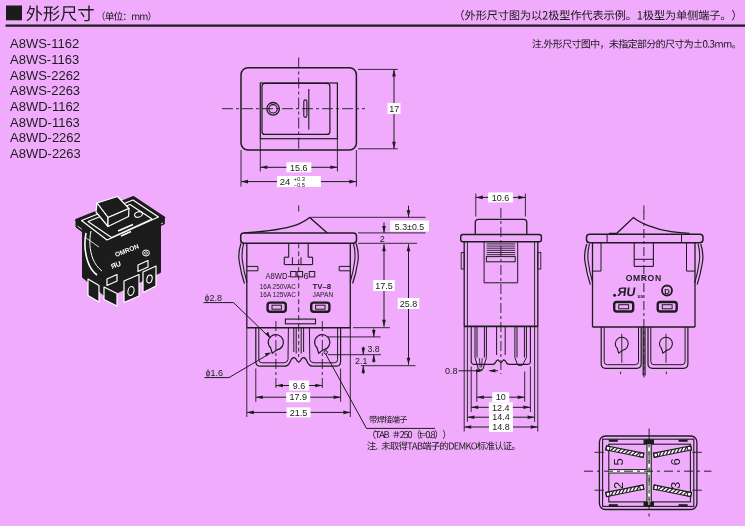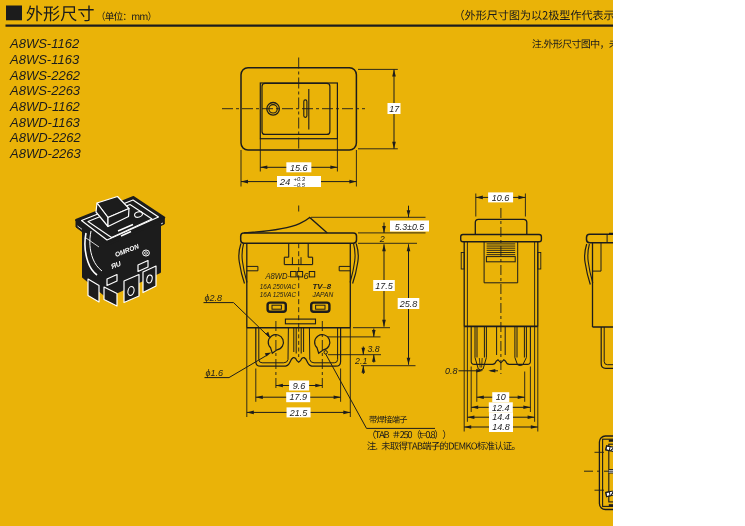--- a/index.html
+++ b/index.html
@@ -1,14 +1,14 @@
 <!DOCTYPE html>
 <html><head><meta charset="utf-8"><style>
 html,body{margin:0;padding:0;background:#fff;}
-#page{position:relative;width:613px;height:526px;background:#eab308;overflow:hidden;font-style:italic;}
+#page{position:relative;width:745px;height:526px;background:#f0abfc;overflow:hidden;}
 </style></head><body>
 <div id="page">
 <svg width="745" height="526" viewBox="0 0 745 526">
 <rect x="6" y="5.5" width="16" height="14.8" fill="#1c1c1c"></rect>
 <path d="M29.8 5.4C29.2 8.5 28.1 11.3 26.5 13.1C26.8 13.3 27.3 13.7 27.6 13.9C28.5 12.7 29.4 11.1 30.0 9.3H33.3C33.0 11.1 32.6 12.7 32.0 14.1C31.2 13.4 30.2 12.7 29.4 12.2L28.6 13.1C29.5 13.7 30.7 14.5 31.4 15.2C30.2 17.5 28.5 19.0 26.5 20.1C26.8 20.3 27.3 20.8 27.5 21.1C31.2 19.1 33.9 15.1 34.8 8.3L33.9 8.0L33.7 8.1H30.4C30.7 7.3 30.9 6.5 31.1 5.7ZM36.3 5.5V21.3H37.7V11.9C39.0 13.0 40.6 14.5 41.3 15.5L42.4 14.6C41.5 13.5 39.6 11.8 38.1 10.7L37.7 11.0V5.5Z M57.6 5.7C56.5 7.1 54.5 8.6 52.9 9.4C53.2 9.6 53.6 10.0 53.8 10.3C55.6 9.4 57.5 7.8 58.8 6.2ZM58.0 10.5C56.9 12.0 54.8 13.5 53.0 14.4C53.4 14.7 53.8 15.1 54.0 15.3C55.8 14.3 57.9 12.6 59.2 11.0ZM58.4 15.1C57.2 17.3 54.7 19.2 52.2 20.2C52.5 20.5 52.9 20.9 53.1 21.3C55.7 20.0 58.2 18.0 59.6 15.6ZM49.9 7.7V12.2H47.2V7.7ZM43.7 12.2V13.4H45.9C45.9 15.9 45.5 18.5 43.6 20.5C43.9 20.7 44.4 21.1 44.6 21.4C46.7 19.1 47.1 16.3 47.2 13.4H49.9V21.3H51.2V13.4H53.1V12.2H51.2V7.7H52.9V6.5H44.0V7.7H46.0V12.2Z M63.3 6.3V11.1C63.3 14.0 63.1 17.8 60.8 20.4C61.1 20.6 61.6 21.1 61.8 21.3C63.8 19.1 64.4 15.8 64.6 13.0H69.0C70.1 17.1 72.2 19.9 75.8 21.2C76.0 20.9 76.4 20.3 76.7 20.1C73.4 19.0 71.3 16.5 70.4 13.0H75.0V6.3ZM64.6 7.6H73.7V11.8H64.6V11.1Z M80.3 12.8C81.5 14.1 82.9 15.9 83.4 17.2L84.6 16.4C84.0 15.2 82.6 13.4 81.4 12.1ZM88.3 5.5V9.1H78.3V10.4H88.3V19.3C88.3 19.8 88.2 19.9 87.8 19.9C87.3 19.9 85.8 19.9 84.2 19.9C84.4 20.3 84.7 20.9 84.8 21.3C86.6 21.3 88.0 21.3 88.7 21.1C89.4 20.8 89.7 20.4 89.7 19.3V10.4H93.7V9.1H89.7V5.5Z" fill="#1c1c1c"></path>
 <path d="M102.6 16.2C102.6 18.1 103.4 19.6 104.6 20.8L105.1 20.5C104.0 19.4 103.3 17.9 103.3 16.2C103.3 14.4 104.0 13.0 105.1 11.8L104.6 11.5C103.4 12.7 102.6 14.3 102.6 16.2Z M106.8 15.6H109.1V16.7H106.8ZM109.9 15.6H112.3V16.7H109.9ZM106.8 14.0H109.1V15.0H106.8ZM109.9 14.0H112.3V15.0H109.9ZM111.6 11.7C111.4 12.2 111.0 12.9 110.6 13.4H108.2L108.6 13.2C108.4 12.8 108.0 12.1 107.6 11.7L107.0 12.0C107.3 12.4 107.7 13.0 107.9 13.4H106.1V17.3H109.1V18.2H105.2V18.9H109.1V20.7H109.9V18.9H113.9V18.2H109.9V17.3H113.1V13.4H111.4C111.7 13.0 112.1 12.4 112.4 12.0Z M117.1 13.5V14.2H122.4V13.5ZM117.7 14.9C118.0 16.3 118.3 18.1 118.4 19.1L119.1 18.9C119.0 17.9 118.7 16.1 118.4 14.8ZM119.1 11.8C119.3 12.3 119.5 12.9 119.5 13.3L120.3 13.1C120.2 12.7 120.0 12.1 119.8 11.6ZM116.7 19.6V20.3H122.8V19.6H120.8C121.2 18.3 121.6 16.3 121.8 14.8L121.1 14.7C120.9 16.2 120.5 18.2 120.1 19.6ZM116.3 11.7C115.7 13.2 114.8 14.7 113.9 15.6C114.0 15.8 114.2 16.2 114.3 16.3C114.6 16.0 114.9 15.6 115.2 15.2V20.7H116.0V14.0C116.4 13.3 116.7 12.6 117.0 11.9Z M124.8 15.1C125.2 15.1 125.5 14.9 125.5 14.4C125.5 14.0 125.2 13.7 124.8 13.7C124.4 13.7 124.0 14.0 124.0 14.4C124.0 14.9 124.4 15.1 124.8 15.1ZM124.8 19.9C125.2 19.9 125.5 19.6 125.5 19.2C125.5 18.8 125.2 18.5 124.8 18.5C124.4 18.5 124.0 18.8 124.0 19.2C124.0 19.6 124.4 19.9 124.8 19.9Z M132.1 19.9H133.0V16.0C133.5 15.5 133.9 15.2 134.3 15.2C135.0 15.2 135.3 15.6 135.3 16.6V19.9H136.2V16.0C136.7 15.5 137.1 15.2 137.5 15.2C138.2 15.2 138.5 15.6 138.5 16.6V19.9H139.4V16.5C139.4 15.2 138.9 14.4 137.8 14.4C137.1 14.4 136.6 14.9 136.0 15.5C135.8 14.8 135.4 14.4 134.6 14.4C133.9 14.4 133.4 14.8 132.9 15.4H132.9L132.8 14.6H132.1Z M140.2 19.9H141.1V16.0C141.6 15.5 142.0 15.2 142.4 15.2C143.1 15.2 143.4 15.6 143.4 16.6V19.9H144.3V16.0C144.8 15.5 145.2 15.2 145.6 15.2C146.3 15.2 146.6 15.6 146.6 16.6V19.9H147.5V16.5C147.5 15.2 147.0 14.4 145.9 14.4C145.3 14.4 144.7 14.9 144.2 15.5C143.9 14.8 143.5 14.4 142.7 14.4C142.0 14.4 141.5 14.8 141.0 15.4H141.0L140.9 14.6H140.2Z M150.4 16.2C150.4 14.3 149.6 12.7 148.4 11.5L147.9 11.8C149.0 13.0 149.7 14.4 149.7 16.2C149.7 17.9 149.0 19.4 147.9 20.5L148.4 20.8C149.6 19.6 150.4 18.1 150.4 16.2Z" fill="#1c1c1c"></path>
 <line x1="5.5" y1="25.6" x2="745" y2="25.6" stroke="#1c1c1c" stroke-width="2.1"></line>
 <path d="M461.3 15.1C461.3 17.3 462.2 19.1 463.5 20.5L464.2 20.1C462.9 18.8 462.1 17.1 462.1 15.1C462.1 13.2 462.9 11.5 464.2 10.2L463.5 9.8C462.2 11.2 461.3 13.0 461.3 15.1Z M467.2 10.0C466.8 12.0 466.0 13.8 465.0 15.0C465.2 15.1 465.6 15.4 465.7 15.5C466.4 14.7 466.9 13.7 467.3 12.5H469.5C469.3 13.7 469.0 14.7 468.6 15.6C468.1 15.2 467.4 14.7 466.9 14.4L466.4 14.9C467.0 15.3 467.7 15.9 468.2 16.4C467.4 17.8 466.3 18.8 465.0 19.5C465.2 19.7 465.6 20.0 465.7 20.2C468.1 18.9 469.9 16.3 470.5 11.9L469.9 11.7L469.7 11.7H467.6C467.7 11.2 467.9 10.7 468.0 10.1ZM471.4 10.0V20.3H472.3V14.2C473.2 14.9 474.2 15.9 474.7 16.5L475.4 15.9C474.8 15.2 473.6 14.1 472.6 13.4L472.3 13.6V10.0Z M485.1 10.2C484.4 11.1 483.1 12.0 482.1 12.6C482.3 12.7 482.5 13.0 482.7 13.2C483.8 12.5 485.1 11.5 485.9 10.5ZM485.4 13.3C484.7 14.2 483.3 15.2 482.2 15.8C482.4 16.0 482.6 16.3 482.8 16.4C484.0 15.8 485.3 14.7 486.2 13.6ZM485.7 16.3C484.9 17.7 483.3 18.9 481.6 19.6C481.8 19.8 482.1 20.1 482.2 20.3C483.9 19.5 485.5 18.2 486.5 16.6ZM480.2 11.5V14.4H478.4V11.5ZM476.1 14.4V15.2H477.6C477.5 16.8 477.3 18.5 476.1 19.8C476.3 19.9 476.6 20.2 476.7 20.4C478.0 18.9 478.3 17.0 478.4 15.2H480.2V20.3H481.0V15.2H482.2V14.4H481.0V11.5H482.1V10.7H476.3V11.5H477.6V14.4Z M488.7 10.5V13.7C488.7 15.5 488.6 18.0 487.1 19.7C487.3 19.8 487.6 20.2 487.8 20.3C489.1 18.9 489.5 16.7 489.6 14.9H492.5C493.2 17.6 494.5 19.4 496.9 20.3C497.0 20.0 497.2 19.7 497.4 19.5C495.3 18.8 494.0 17.2 493.3 14.9H496.4V10.5ZM489.6 11.4H495.5V14.1H489.6V13.7Z M499.7 14.8C500.5 15.6 501.4 16.8 501.7 17.6L502.5 17.1C502.1 16.3 501.2 15.2 500.4 14.3ZM504.9 10.0V12.4H498.4V13.2H504.9V19.0C504.9 19.3 504.8 19.4 504.5 19.4C504.2 19.4 503.3 19.4 502.2 19.4C502.4 19.6 502.5 20.0 502.6 20.3C503.8 20.3 504.7 20.3 505.1 20.2C505.6 20.0 505.8 19.7 505.8 19.0V13.2H508.4V12.4H505.8V10.0Z M513.1 16.3C514.0 16.5 515.1 16.9 515.7 17.2L516.1 16.6C515.4 16.3 514.3 15.9 513.4 15.8ZM511.9 17.7C513.5 17.9 515.4 18.3 516.5 18.7L516.9 18.1C515.8 17.7 513.8 17.3 512.3 17.1ZM509.8 10.5V20.3H510.6V19.8H518.3V20.3H519.1V10.5ZM510.6 19.1V11.2H518.3V19.1ZM513.5 11.5C512.9 12.4 512.0 13.3 511.0 13.8C511.2 13.9 511.5 14.2 511.6 14.3C511.9 14.1 512.3 13.8 512.6 13.5C513.0 13.9 513.4 14.2 513.8 14.5C512.9 15.0 511.8 15.3 510.8 15.5C511.0 15.7 511.1 16.0 511.2 16.2C512.3 16.0 513.5 15.5 514.5 15.0C515.5 15.5 516.5 15.8 517.6 16.1C517.7 15.9 517.9 15.6 518.1 15.4C517.1 15.3 516.1 15.0 515.2 14.6C516.1 14.0 516.8 13.4 517.2 12.6L516.8 12.3L516.6 12.4H513.7C513.9 12.2 514.1 11.9 514.2 11.7ZM513.1 13.1 513.2 13.0H516.1C515.7 13.5 515.1 13.8 514.5 14.2C514.0 13.9 513.5 13.5 513.1 13.1Z M521.7 10.6C522.2 11.1 522.7 11.9 522.9 12.3L523.7 12.0C523.4 11.5 522.9 10.8 522.5 10.3ZM525.5 15.2C526.1 15.9 526.8 16.9 527.0 17.5L527.8 17.1C527.5 16.5 526.8 15.6 526.2 14.9ZM524.5 10.0V11.3C524.5 11.8 524.5 12.2 524.5 12.7H520.8V13.5H524.4C524.1 15.5 523.2 17.8 520.5 19.5C520.7 19.7 521.1 19.9 521.2 20.1C524.1 18.2 525.0 15.7 525.3 13.5H529.1C529.0 17.3 528.8 18.8 528.5 19.2C528.3 19.3 528.2 19.4 528.0 19.3C527.7 19.3 527.0 19.3 526.2 19.3C526.4 19.5 526.5 19.9 526.5 20.2C527.2 20.2 527.9 20.2 528.3 20.2C528.7 20.1 529.0 20.0 529.2 19.7C529.7 19.2 529.8 17.6 530.0 13.1C530.0 13.0 530.0 12.7 530.0 12.7H525.4C525.4 12.2 525.4 11.8 525.4 11.3V10.0Z M535.2 11.4C535.8 12.2 536.6 13.4 536.9 14.1L537.6 13.7C537.3 12.9 536.6 11.9 535.9 11.0ZM539.5 10.4C539.3 15.4 538.5 18.2 534.9 19.6C535.1 19.8 535.4 20.2 535.5 20.4C537.0 19.7 538.1 18.8 538.8 17.6C539.7 18.5 540.6 19.5 541.1 20.3L541.8 19.7C541.3 18.9 540.2 17.7 539.2 16.8C540.0 15.2 540.3 13.2 540.4 10.5ZM532.6 19.2C532.9 18.9 533.3 18.7 536.5 17.1C536.5 16.9 536.3 16.6 536.3 16.3L533.7 17.6V10.9H532.8V17.5C532.8 18.0 532.4 18.3 532.1 18.5C532.3 18.6 532.5 19.0 532.6 19.2Z M542.6 19.4H547.7V18.5H545.5C545.0 18.5 544.5 18.6 544.1 18.6C546.0 16.8 547.3 15.1 547.3 13.5C547.3 12.0 546.4 11.0 544.9 11.0C543.9 11.0 543.2 11.5 542.5 12.2L543.1 12.8C543.6 12.3 544.1 11.9 544.8 11.9C545.8 11.9 546.3 12.6 546.3 13.5C546.3 14.9 545.1 16.5 542.6 18.8Z M550.4 10.0V12.2H548.9V12.9H550.3C549.9 14.5 549.2 16.3 548.5 17.2C548.7 17.4 548.9 17.8 549.0 18.0C549.5 17.3 550.0 16.1 550.4 14.8V20.3H551.1V14.3C551.4 14.8 551.8 15.5 551.9 15.9L552.5 15.3C552.3 15.0 551.4 13.6 551.1 13.3V12.9H552.4V12.2H551.1V10.0ZM552.5 10.7V11.5H553.8C553.6 15.2 553.2 18.1 551.4 19.8C551.6 19.9 552.0 20.2 552.1 20.3C553.3 19.1 553.9 17.5 554.2 15.5C554.6 16.5 555.1 17.4 555.7 18.1C555.1 18.8 554.4 19.3 553.6 19.7C553.8 19.8 554.1 20.1 554.2 20.3C554.9 19.9 555.6 19.4 556.2 18.7C556.9 19.4 557.6 19.9 558.4 20.3C558.6 20.0 558.8 19.7 559.0 19.6C558.2 19.2 557.4 18.7 556.8 18.1C557.6 17.0 558.2 15.7 558.6 14.0L558.1 13.7L557.9 13.8H556.6C556.9 12.9 557.2 11.7 557.4 10.7ZM554.6 11.5H556.4C556.2 12.5 555.9 13.7 555.6 14.5H557.6C557.3 15.7 556.8 16.7 556.2 17.5C555.4 16.5 554.8 15.2 554.4 13.8C554.5 13.1 554.5 12.3 554.6 11.5Z M566.3 10.6V14.4H567.1V10.6ZM568.4 10.1V15.1C568.4 15.2 568.4 15.3 568.2 15.3C568.0 15.3 567.5 15.3 566.9 15.3C567.0 15.5 567.1 15.8 567.1 16.0C567.9 16.0 568.5 16.0 568.8 15.9C569.1 15.8 569.2 15.5 569.2 15.1V10.1ZM563.6 11.2V12.7H562.2V12.7V11.2ZM560.0 12.7V13.5H561.4C561.2 14.2 560.9 15.0 559.9 15.6C560.1 15.7 560.3 16.0 560.4 16.2C561.6 15.5 562.0 14.5 562.1 13.5H563.6V15.9H564.4V13.5H565.7V12.7H564.4V11.2H565.4V10.5H560.4V11.2H561.4V12.7V12.7ZM564.5 15.7V16.9H560.9V17.7H564.5V19.1H559.8V19.9H569.9V19.1H565.3V17.7H568.7V16.9H565.3V15.7Z M576.2 10.1C575.6 11.8 574.7 13.4 573.7 14.4C573.9 14.6 574.2 14.9 574.4 15.0C574.9 14.4 575.5 13.6 576.0 12.7H576.7V20.3H577.6V17.6H581.0V16.8H577.6V15.1H580.8V14.3H577.6V12.7H581.1V11.9H576.4C576.6 11.4 576.8 10.9 577.0 10.3ZM573.5 10.0C572.9 11.7 571.8 13.4 570.7 14.5C570.9 14.7 571.1 15.2 571.2 15.3C571.6 15.0 572.0 14.5 572.3 14.0V20.3H573.2V12.7C573.6 11.9 574.0 11.1 574.3 10.3Z M589.4 10.6C590.0 11.2 590.8 12.0 591.2 12.5L591.9 12.0C591.5 11.5 590.7 10.8 590.0 10.2ZM587.5 10.1C587.6 11.3 587.6 12.5 587.7 13.5L585.0 13.8L585.1 14.6L587.8 14.3C588.3 17.8 589.2 20.2 591.0 20.3C591.6 20.3 592.1 19.7 592.3 17.8C592.1 17.7 591.8 17.5 591.6 17.4C591.5 18.6 591.3 19.3 591.0 19.3C589.8 19.2 589.0 17.2 588.7 14.2L592.1 13.8L592.0 13.0L588.6 13.4C588.5 12.4 588.4 11.3 588.4 10.1ZM584.9 10.1C584.1 11.9 582.9 13.6 581.6 14.7C581.8 14.9 582.0 15.3 582.1 15.5C582.6 15.0 583.1 14.5 583.6 13.9V20.3H584.5V12.6C584.9 11.9 585.3 11.1 585.7 10.4Z M595.3 20.3C595.5 20.1 595.9 20.0 599.1 19.0C599.0 18.8 599.0 18.5 598.9 18.2L596.2 19.1V16.6C596.9 16.1 597.5 15.6 598.0 15.1C598.8 17.4 600.4 19.1 602.7 19.9C602.8 19.7 603.1 19.4 603.3 19.2C602.2 18.9 601.2 18.3 600.4 17.6C601.2 17.1 602.0 16.6 602.6 16.0L601.9 15.5C601.4 16.0 600.6 16.6 600.0 17.1C599.5 16.5 599.1 15.8 598.8 15.1H602.9V14.4H598.5V13.4H602.1V12.7H598.5V11.7H602.6V11.0H598.5V10.0H597.6V11.0H593.6V11.7H597.6V12.7H594.2V13.4H597.6V14.4H593.2V15.1H596.9C595.8 16.0 594.2 16.9 592.9 17.4C593.0 17.5 593.3 17.8 593.4 18.0C594.0 17.8 594.7 17.5 595.3 17.1V18.8C595.3 19.2 595.1 19.4 594.9 19.5C595.0 19.7 595.2 20.1 595.3 20.3Z M606.1 15.5C605.7 16.7 604.8 18.0 603.9 18.8C604.1 18.9 604.5 19.1 604.7 19.3C605.6 18.4 606.5 17.1 607.0 15.7ZM611.2 15.8C612.0 16.9 612.8 18.3 613.1 19.3L614.0 18.9C613.6 18.0 612.8 16.5 612.0 15.5ZM605.2 10.8V11.6H613.1V10.8ZM604.2 13.5V14.4H608.7V19.2C608.7 19.4 608.6 19.4 608.4 19.4C608.2 19.4 607.5 19.4 606.7 19.4C606.8 19.7 607.0 20.0 607.0 20.3C608.0 20.3 608.7 20.3 609.1 20.1C609.5 20.0 609.6 19.7 609.6 19.2V14.4H614.1V13.5Z M622.3 11.3V17.6H623.1V11.3ZM624.1 10.0V19.2C624.1 19.3 624.1 19.4 623.9 19.4C623.7 19.4 623.1 19.4 622.4 19.4C622.6 19.6 622.7 20.0 622.7 20.2C623.6 20.2 624.2 20.2 624.5 20.0C624.8 19.9 624.9 19.7 624.9 19.2V10.0ZM618.6 16.2C619.0 16.5 619.5 16.8 619.8 17.2C619.3 18.3 618.6 19.2 617.8 19.7C618.0 19.8 618.2 20.1 618.3 20.3C620.0 19.1 621.2 16.8 621.6 13.2L621.1 13.1L621.0 13.1H619.5C619.7 12.5 619.8 12.0 619.9 11.4H621.8V10.6H617.9V11.4H619.1C618.8 13.2 618.2 14.9 617.4 16.0C617.6 16.1 617.9 16.4 618.0 16.5C618.5 15.8 619.0 14.9 619.3 13.9H620.7C620.6 14.8 620.4 15.6 620.1 16.4C619.8 16.1 619.4 15.8 619.1 15.6ZM617.0 10.0C616.5 11.6 615.8 13.3 615.0 14.3C615.1 14.5 615.3 15.0 615.4 15.2C615.7 14.8 615.9 14.4 616.2 14.0V20.3H617.0V12.4C617.3 11.7 617.5 10.9 617.7 10.2Z M627.8 16.7C626.9 16.7 626.1 17.4 626.1 18.4C626.1 19.3 626.9 20.1 627.8 20.1C628.8 20.1 629.6 19.3 629.6 18.4C629.6 17.4 628.8 16.7 627.8 16.7ZM627.8 19.5C627.2 19.5 626.7 19.0 626.7 18.4C626.7 17.8 627.2 17.2 627.8 17.2C628.5 17.2 629.0 17.8 629.0 18.4C629.0 19.0 628.5 19.5 627.8 19.5Z M637.7 19.4H642.2V18.5H640.6V11.2H639.8C639.3 11.4 638.8 11.6 638.1 11.8V12.4H639.6V18.5H637.7Z M645.0 10.0V12.2H643.5V12.9H645.0C644.6 14.5 643.9 16.3 643.2 17.2C643.3 17.4 643.5 17.8 643.6 18.0C644.1 17.3 644.6 16.1 645.0 14.8V20.3H645.8V14.3C646.1 14.8 646.5 15.5 646.6 15.9L647.1 15.3C646.9 15.0 646.1 13.6 645.8 13.3V12.9H647.0V12.2H645.8V10.0ZM647.2 10.7V11.5H648.4C648.3 15.2 647.9 18.1 646.1 19.8C646.3 19.9 646.7 20.2 646.8 20.3C647.9 19.1 648.5 17.5 648.9 15.5C649.3 16.5 649.8 17.4 650.4 18.1C649.7 18.8 649.0 19.3 648.2 19.7C648.4 19.8 648.7 20.1 648.8 20.3C649.6 19.9 650.3 19.4 650.9 18.7C651.5 19.4 652.3 19.9 653.1 20.3C653.2 20.0 653.5 19.7 653.7 19.6C652.8 19.2 652.1 18.7 651.4 18.1C652.3 17.0 652.9 15.7 653.2 14.0L652.7 13.7L652.6 13.8H651.3C651.6 12.9 651.9 11.7 652.1 10.7ZM649.2 11.5H651.1C650.9 12.5 650.5 13.7 650.3 14.5H652.3C652.0 15.7 651.5 16.7 650.9 17.5C650.1 16.5 649.5 15.2 649.1 13.8C649.1 13.1 649.2 12.3 649.2 11.5Z M661.0 10.6V14.4H661.8V10.6ZM663.1 10.1V15.1C663.1 15.2 663.1 15.3 662.9 15.3C662.7 15.3 662.2 15.3 661.5 15.3C661.6 15.5 661.7 15.8 661.8 16.0C662.6 16.0 663.1 16.0 663.5 15.9C663.8 15.8 663.9 15.5 663.9 15.1V10.1ZM658.2 11.2V12.7H656.9V12.7V11.2ZM654.6 12.7V13.5H656.0C655.9 14.2 655.5 15.0 654.6 15.6C654.7 15.7 655.0 16.0 655.1 16.2C656.2 15.5 656.7 14.5 656.8 13.5H658.2V15.9H659.0V13.5H660.3V12.7H659.0V11.2H660.1V10.5H655.0V11.2H656.1V12.7V12.7ZM659.1 15.7V16.9H655.6V17.7H659.1V19.1H654.4V19.9H664.6V19.1H660.0V17.7H663.4V16.9H660.0V15.7Z M666.8 10.6C667.2 11.1 667.7 11.9 668.0 12.3L668.7 12.0C668.5 11.5 668.0 10.8 667.5 10.3ZM670.6 15.2C671.1 15.9 671.8 16.9 672.1 17.5L672.8 17.1C672.5 16.5 671.8 15.6 671.3 14.9ZM669.6 10.0V11.3C669.6 11.8 669.6 12.2 669.5 12.7H665.9V13.5H669.4C669.2 15.5 668.3 17.8 665.6 19.5C665.8 19.7 666.1 19.9 666.2 20.1C669.1 18.2 670.0 15.7 670.3 13.5H674.2C674.0 17.3 673.8 18.8 673.5 19.2C673.4 19.3 673.2 19.4 673.0 19.3C672.7 19.3 672.0 19.3 671.3 19.3C671.4 19.5 671.5 19.9 671.6 20.2C672.2 20.2 673.0 20.2 673.3 20.2C673.8 20.1 674.0 20.0 674.3 19.7C674.7 19.2 674.9 17.6 675.0 13.1C675.0 13.0 675.1 12.7 675.1 12.7H670.4C670.4 12.2 670.4 11.8 670.4 11.3V10.0Z M678.5 14.5H681.2V15.7H678.5ZM682.0 14.5H684.8V15.7H682.0ZM678.5 12.6H681.2V13.8H678.5ZM682.0 12.6H684.8V13.8H682.0ZM684.0 10.0C683.7 10.6 683.3 11.4 682.9 11.9H680.1L680.6 11.7C680.4 11.2 679.8 10.5 679.4 10.0L678.7 10.4C679.1 10.8 679.5 11.5 679.8 11.9H677.7V16.4H681.2V17.5H676.6V18.3H681.2V20.3H682.0V18.3H686.7V17.5H682.0V16.4H685.7V11.9H683.8C684.2 11.5 684.6 10.9 684.9 10.3Z M692.5 18.3C693.0 18.9 693.6 19.7 693.9 20.2L694.5 19.8C694.2 19.3 693.5 18.5 693.0 17.9ZM690.4 10.7V17.7H691.1V11.3H693.5V17.7H694.2V10.7ZM696.7 10.1V19.3C696.7 19.5 696.7 19.5 696.5 19.5C696.4 19.5 695.9 19.5 695.4 19.5C695.5 19.7 695.6 20.1 695.6 20.3C696.3 20.3 696.8 20.2 697.1 20.1C697.3 20.0 697.5 19.8 697.5 19.3V10.1ZM695.1 11.1V17.8H695.8V11.1ZM692.0 12.1V15.9C692.0 17.3 691.7 18.8 690.0 19.8C690.2 19.9 690.4 20.2 690.5 20.3C692.3 19.2 692.6 17.4 692.6 15.9V12.1ZM689.4 10.0C688.9 11.7 688.2 13.4 687.4 14.6C687.5 14.8 687.8 15.2 687.9 15.4C688.1 15.0 688.4 14.5 688.7 14.0V20.3H689.4V12.4C689.7 11.7 689.9 10.9 690.1 10.2Z M698.7 12.1V12.9H702.5V12.1ZM699.1 13.5C699.3 14.8 699.6 16.4 699.6 17.6L700.3 17.4C700.2 16.3 700.0 14.7 699.8 13.4ZM699.9 10.3C700.1 10.8 700.5 11.5 700.6 12.0L701.4 11.7C701.2 11.3 700.9 10.6 700.6 10.1ZM702.7 15.8V20.3H703.5V16.5H704.5V20.2H705.2V16.5H706.2V20.2H706.9V16.5H707.9V19.5C707.9 19.6 707.9 19.6 707.8 19.6C707.7 19.7 707.4 19.7 707.1 19.6C707.2 19.8 707.3 20.1 707.3 20.3C707.8 20.3 708.1 20.3 708.4 20.2C708.6 20.1 708.6 19.9 708.6 19.5V15.8H705.8L706.1 14.8H708.9V14.0H702.4V14.8H705.1C705.1 15.1 705.0 15.5 704.9 15.8ZM702.9 10.6V13.2H708.5V10.6H707.7V12.5H706.0V10.0H705.2V12.5H703.7V10.6ZM701.4 13.3C701.3 14.7 701.0 16.6 700.8 17.9C700.0 18.1 699.2 18.2 698.7 18.3L698.9 19.2C699.9 18.9 701.3 18.6 702.6 18.2L702.5 17.4L701.4 17.7C701.7 16.5 702.0 14.8 702.2 13.5Z M714.5 13.4V15.0H709.8V15.8H714.5V19.2C714.5 19.4 714.4 19.4 714.2 19.4C713.9 19.5 713.1 19.5 712.2 19.4C712.3 19.7 712.5 20.0 712.5 20.3C713.6 20.3 714.3 20.3 714.8 20.1C715.2 20.0 715.3 19.7 715.3 19.2V15.8H719.9V15.0H715.3V13.8C716.6 13.1 718.1 12.1 719.0 11.2L718.4 10.7L718.2 10.8H710.9V11.6H717.3C716.5 12.2 715.4 12.9 714.5 13.4Z M722.5 16.7C721.6 16.7 720.8 17.4 720.8 18.4C720.8 19.3 721.6 20.1 722.5 20.1C723.5 20.1 724.2 19.3 724.2 18.4C724.2 17.4 723.5 16.7 722.5 16.7ZM722.5 19.5C721.9 19.5 721.4 19.0 721.4 18.4C721.4 17.8 721.9 17.2 722.5 17.2C723.1 17.2 723.6 17.8 723.6 18.4C723.6 19.0 723.1 19.5 722.5 19.5Z M734.8 15.1C734.8 13.0 733.9 11.2 732.6 9.8L731.9 10.2C733.2 11.5 734.0 13.2 734.0 15.1C734.0 17.1 733.2 18.8 731.9 20.1L732.6 20.5C733.9 19.1 734.8 17.3 734.8 15.1Z" fill="#1c1c1c"></path>
 <path d="M532.8 39.9C533.5 40.2 534.3 40.6 534.7 41.0L535.2 40.4C534.7 40.1 533.9 39.6 533.3 39.3ZM532.3 42.6C532.9 42.9 533.8 43.4 534.2 43.7L534.6 43.1C534.2 42.8 533.3 42.3 532.7 42.1ZM532.6 47.8 533.2 48.3C533.8 47.4 534.5 46.1 535.1 45.1L534.5 44.6C533.9 45.7 533.1 47.0 532.6 47.8ZM537.4 39.4C537.7 39.9 538.1 40.6 538.2 41.1L538.9 40.8C538.8 40.3 538.4 39.7 538.1 39.2ZM535.2 41.1V41.8H537.9V44.1H535.6V44.8H537.9V47.4H534.9V48.1H541.5V47.4H538.6V44.8H540.9V44.1H538.6V41.8H541.3V41.1Z M542.6 47.7C543.0 47.7 543.3 47.5 543.3 47.0C543.3 46.6 543.0 46.3 542.6 46.3C542.3 46.3 542.0 46.6 542.0 47.0C542.0 47.5 542.3 47.7 542.6 47.7Z M545.7 39.2C545.3 41.0 544.7 42.6 543.8 43.6C544.0 43.8 544.3 44.0 544.4 44.1C545.0 43.4 545.5 42.5 545.8 41.4H547.8C547.6 42.5 547.3 43.4 547.0 44.2C546.5 43.9 545.9 43.4 545.5 43.1L545.0 43.6C545.6 44.0 546.2 44.5 546.6 44.9C545.9 46.2 544.9 47.1 543.8 47.7C544.0 47.8 544.3 48.1 544.4 48.3C546.5 47.1 548.1 44.8 548.6 40.9L548.1 40.7L548.0 40.7H546.1C546.2 40.3 546.3 39.8 546.4 39.3ZM549.5 39.2V48.4H550.3V42.9C551.1 43.6 552.0 44.5 552.4 45.0L553.0 44.5C552.5 43.9 551.4 42.9 550.5 42.2L550.3 42.4V39.2Z M561.2 39.4C560.6 40.2 559.4 41.0 558.5 41.5C558.7 41.6 558.9 41.9 559.0 42.0C560.0 41.5 561.2 40.6 561.9 39.6ZM561.5 42.1C560.8 43.0 559.6 43.9 558.6 44.4C558.8 44.6 559.0 44.8 559.1 44.9C560.2 44.4 561.4 43.4 562.2 42.4ZM561.7 44.8C561.0 46.1 559.6 47.2 558.1 47.8C558.3 48.0 558.5 48.2 558.6 48.4C560.1 47.7 561.6 46.5 562.4 45.1ZM556.8 40.5V43.1H555.2V40.5ZM553.2 43.1V43.8H554.5C554.4 45.3 554.2 46.8 553.1 48.0C553.3 48.1 553.6 48.3 553.7 48.5C554.9 47.1 555.1 45.5 555.2 43.8H556.8V48.4H557.5V43.8H558.6V43.1H557.5V40.5H558.5V39.8H553.3V40.5H554.5V43.1Z M563.9 39.7V42.5C563.9 44.1 563.8 46.4 562.4 47.9C562.6 48.0 562.9 48.3 563.1 48.4C564.2 47.1 564.6 45.2 564.6 43.6H567.2C567.9 46.0 569.1 47.6 571.2 48.4C571.3 48.2 571.5 47.9 571.7 47.7C569.8 47.1 568.6 45.6 568.0 43.6H570.7V39.7ZM564.7 40.4H569.9V42.9H564.7V42.5Z M573.1 43.5C573.9 44.2 574.6 45.3 575.0 46.0L575.6 45.6C575.3 44.9 574.5 43.8 573.8 43.1ZM577.8 39.2V41.3H572.0V42.1H577.8V47.3C577.8 47.5 577.7 47.6 577.5 47.6C577.2 47.6 576.3 47.6 575.4 47.6C575.5 47.8 575.7 48.2 575.7 48.4C576.8 48.4 577.6 48.4 578.0 48.3C578.4 48.1 578.6 47.9 578.6 47.3V42.1H580.9V41.3H578.6V39.2Z M584.6 44.8C585.4 45.0 586.4 45.3 586.9 45.6L587.3 45.1C586.7 44.8 585.7 44.5 584.9 44.4ZM583.6 46.1C584.9 46.2 586.7 46.6 587.6 47.0L588.0 46.4C587.0 46.1 585.3 45.7 583.9 45.6ZM581.7 39.6V48.4H582.4V48.0H589.2V48.4H590.0V39.6ZM582.4 47.3V40.3H589.2V47.3ZM585.0 40.5C584.5 41.3 583.6 42.1 582.7 42.6C582.9 42.7 583.2 43.0 583.3 43.1C583.6 42.9 583.9 42.6 584.2 42.4C584.5 42.7 584.9 43.0 585.3 43.3C584.4 43.7 583.4 44.0 582.6 44.1C582.7 44.3 582.8 44.6 582.9 44.8C583.9 44.5 584.9 44.1 585.9 43.6C586.7 44.1 587.7 44.4 588.6 44.6C588.7 44.5 588.9 44.2 589.0 44.1C588.2 43.9 587.3 43.6 586.5 43.3C587.3 42.8 587.9 42.2 588.3 41.5L587.9 41.3L587.8 41.3H585.2C585.3 41.1 585.5 40.9 585.6 40.7ZM584.6 42.0 584.7 41.9H587.3C586.9 42.3 586.4 42.6 585.9 43.0C585.4 42.7 584.9 42.3 584.6 42.0Z M594.7 39.2V41.0H591.1V45.7H591.9V45.1H594.7V48.4H595.5V45.1H598.4V45.7H599.2V41.0H595.5V39.2ZM591.9 44.4V41.7H594.7V44.4ZM598.4 44.4H595.5V41.7H598.4Z M601.1 48.7C602.1 48.3 602.8 47.5 602.8 46.4C602.8 45.7 602.5 45.2 602.0 45.2C601.6 45.2 601.2 45.5 601.2 46.0C601.2 46.4 601.6 46.7 602.0 46.7L602.1 46.7C602.1 47.4 601.6 47.8 600.9 48.1Z M613.5 39.2V40.8H610.2V41.6H613.5V43.3H609.5V44.1H613.0C612.1 45.3 610.6 46.6 609.2 47.2C609.4 47.4 609.6 47.6 609.8 47.8C611.1 47.2 612.5 46.0 613.5 44.6V48.4H614.3V44.6C615.2 45.9 616.7 47.2 618.0 47.9C618.1 47.6 618.4 47.4 618.5 47.2C617.1 46.6 615.6 45.3 614.7 44.1H618.3V43.3H614.3V41.6H617.6V40.8H614.3V39.2Z M626.6 39.8C625.8 40.1 624.6 40.5 623.4 40.7V39.2H622.6V42.1C622.6 43.0 623.0 43.2 624.1 43.2C624.4 43.2 626.2 43.2 626.4 43.2C627.4 43.2 627.7 42.8 627.8 41.5C627.6 41.5 627.3 41.3 627.1 41.2C627.0 42.3 627.0 42.5 626.4 42.5C626.0 42.5 624.5 42.5 624.2 42.5C623.5 42.5 623.4 42.4 623.4 42.1V41.4C624.7 41.1 626.2 40.8 627.2 40.4ZM623.4 46.3H626.6V47.3H623.4ZM623.4 45.6V44.6H626.6V45.6ZM622.6 44.0V48.4H623.4V47.9H626.6V48.4H627.4V44.0ZM620.1 39.2V41.2H618.7V41.9H620.1V44.1L618.5 44.5L618.8 45.2L620.1 44.8V47.5C620.1 47.7 620.0 47.7 619.9 47.7C619.8 47.7 619.3 47.7 618.9 47.7C619.0 47.9 619.1 48.2 619.1 48.4C619.8 48.4 620.2 48.4 620.5 48.3C620.7 48.1 620.8 47.9 620.8 47.5V44.6L622.1 44.2L622.0 43.5L620.8 43.9V41.9H622.0V41.2H620.8V39.2Z M629.8 43.8C629.6 45.6 629.1 47.1 627.9 47.9C628.1 48.0 628.4 48.3 628.6 48.4C629.2 47.9 629.7 47.1 630.1 46.2C631.0 47.9 632.5 48.2 634.6 48.2H636.9C636.9 48.0 637.1 47.7 637.2 47.5C636.7 47.5 635.0 47.5 634.6 47.5C634.0 47.5 633.5 47.5 633.0 47.4V45.4H635.9V44.6H633.0V43.0H635.5V42.3H629.7V43.0H632.2V47.2C631.4 46.9 630.7 46.3 630.3 45.2C630.4 44.8 630.5 44.4 630.6 43.9ZM631.8 39.3C632.0 39.6 632.2 40.0 632.3 40.3H628.4V42.5H629.1V41.0H636.0V42.5H636.8V40.3H633.2C633.1 40.0 632.8 39.5 632.6 39.1Z M638.4 41.3C638.6 41.9 638.9 42.6 639.0 43.1L639.7 42.9C639.6 42.4 639.3 41.7 639.0 41.1ZM643.2 39.7V48.4H643.9V40.4H645.5C645.2 41.2 644.8 42.3 644.5 43.1C645.4 44.0 645.6 44.8 645.6 45.4C645.6 45.7 645.5 46.1 645.3 46.2C645.2 46.2 645.1 46.3 644.9 46.3C644.7 46.3 644.5 46.3 644.2 46.2C644.3 46.5 644.4 46.8 644.4 47.0C644.7 47.0 645.0 47.0 645.2 47.0C645.5 46.9 645.7 46.9 645.8 46.8C646.2 46.5 646.3 46.0 646.3 45.5C646.3 44.8 646.1 44.0 645.2 43.0C645.6 42.1 646.1 41.0 646.4 40.0L645.9 39.7L645.8 39.7ZM639.4 39.3C639.6 39.7 639.7 40.1 639.8 40.4H637.7V41.1H642.5V40.4H640.6C640.5 40.0 640.3 39.5 640.1 39.2ZM641.3 41.1C641.1 41.7 640.8 42.5 640.5 43.1H637.5V43.8H642.7V43.1H641.3C641.5 42.6 641.8 41.9 642.0 41.3ZM638.0 44.7V48.3H638.7V47.9H641.5V48.3H642.2V44.7ZM638.7 47.2V45.4H641.5V47.2Z M653.0 39.4 652.3 39.7C653.0 41.1 654.2 42.8 655.3 43.7C655.4 43.5 655.7 43.2 655.9 43.0C654.9 42.3 653.6 40.7 653.0 39.4ZM649.5 39.4C649.0 40.9 647.9 42.3 646.7 43.2C646.9 43.3 647.2 43.6 647.4 43.8C647.6 43.5 647.9 43.3 648.2 43.0V43.7H650.1C649.9 45.4 649.3 47.0 646.9 47.8C647.1 48.0 647.3 48.2 647.4 48.4C650.0 47.5 650.6 45.7 650.9 43.7H653.6C653.5 46.2 653.3 47.2 653.1 47.5C653.0 47.6 652.9 47.6 652.7 47.6C652.4 47.6 651.8 47.6 651.2 47.5C651.3 47.7 651.4 48.1 651.4 48.3C652.0 48.3 652.7 48.3 653.0 48.3C653.3 48.3 653.6 48.2 653.8 47.9C654.1 47.6 654.3 46.4 654.4 43.3C654.4 43.2 654.4 43.0 654.4 43.0H648.2C649.1 42.1 649.8 40.9 650.3 39.6Z M661.2 43.4C661.7 44.1 662.4 45.1 662.7 45.7L663.3 45.3C663.0 44.7 662.3 43.8 661.8 43.0ZM658.1 39.2C658.0 39.7 657.8 40.3 657.6 40.8H656.5V48.1H657.2V47.4H660.0V40.8H658.3C658.5 40.4 658.7 39.8 658.9 39.3ZM657.2 41.5H659.3V43.6H657.2ZM657.2 46.7V44.2H659.3V46.7ZM661.6 39.2C661.3 40.5 660.8 41.9 660.1 42.8C660.3 42.9 660.6 43.1 660.7 43.2C661.1 42.8 661.4 42.1 661.7 41.5H664.2C664.1 45.5 663.9 47.0 663.6 47.4C663.5 47.5 663.4 47.5 663.2 47.5C663.0 47.5 662.4 47.5 661.7 47.5C661.8 47.7 661.9 48.0 661.9 48.2C662.5 48.2 663.1 48.2 663.4 48.2C663.8 48.2 664.0 48.1 664.2 47.8C664.6 47.3 664.8 45.8 664.9 41.2C664.9 41.1 664.9 40.8 664.9 40.8H661.9C662.1 40.3 662.2 39.8 662.4 39.3Z M666.8 39.7V42.5C666.8 44.1 666.7 46.4 665.3 47.9C665.5 48.0 665.8 48.3 666.0 48.4C667.1 47.1 667.5 45.2 667.6 43.6H670.1C670.8 46.0 672.0 47.6 674.1 48.4C674.2 48.2 674.4 47.9 674.6 47.7C672.7 47.1 671.5 45.6 670.9 43.6H673.6V39.7ZM667.6 40.4H672.8V42.9H667.6V42.5Z M676.0 43.5C676.8 44.2 677.6 45.3 677.9 46.0L678.5 45.6C678.2 44.9 677.4 43.8 676.7 43.1ZM680.7 39.2V41.3H674.9V42.1H680.7V47.3C680.7 47.5 680.6 47.6 680.4 47.6C680.1 47.6 679.2 47.6 678.3 47.6C678.4 47.8 678.6 48.2 678.7 48.4C679.7 48.4 680.5 48.4 680.9 48.3C681.3 48.1 681.5 47.9 681.5 47.3V42.1H683.9V41.3H681.5V39.2Z M685.3 39.8C685.7 40.2 686.2 40.9 686.4 41.3L687.1 41.0C686.9 40.5 686.4 39.9 686.0 39.5ZM688.7 43.9C689.2 44.5 689.8 45.3 690.1 45.9L690.7 45.5C690.5 45.0 689.8 44.2 689.3 43.6ZM687.8 39.2V40.4C687.8 40.8 687.8 41.2 687.8 41.6H684.5V42.4H687.7C687.5 44.1 686.7 46.1 684.3 47.7C684.4 47.8 684.7 48.1 684.9 48.3C687.4 46.6 688.2 44.3 688.5 42.4H691.9C691.8 45.8 691.6 47.1 691.3 47.4C691.2 47.5 691.1 47.6 690.9 47.6C690.6 47.6 690.0 47.6 689.3 47.5C689.5 47.7 689.6 48.0 689.6 48.3C690.2 48.3 690.8 48.3 691.2 48.3C691.6 48.2 691.8 48.2 692.0 47.9C692.4 47.4 692.6 46.0 692.7 42.0C692.7 41.9 692.7 41.6 692.7 41.6H688.6C688.6 41.2 688.6 40.8 688.6 40.4V39.2Z M701.7 43.0V42.3H698.4V39.6H697.7V42.3H694.4V43.0H697.7V45.7H698.4V43.0ZM701.7 46.7H694.4V47.4H701.7Z M705.2 47.7C706.6 47.7 707.5 46.5 707.5 43.9C707.5 41.4 706.6 40.1 705.2 40.1C703.8 40.1 702.9 41.4 702.9 43.9C702.9 46.5 703.8 47.7 705.2 47.7ZM705.2 47.0C704.4 47.0 703.8 46.1 703.8 43.9C703.8 41.8 704.4 40.9 705.2 40.9C706.0 40.9 706.6 41.8 706.6 43.9C706.6 46.1 706.0 47.0 705.2 47.0Z M708.7 47.7C709.1 47.7 709.4 47.5 709.4 47.0C709.4 46.6 709.1 46.3 708.7 46.3C708.4 46.3 708.1 46.6 708.1 47.0C708.1 47.5 708.4 47.7 708.7 47.7Z M712.1 47.7C713.4 47.7 714.5 47.0 714.5 45.6C714.5 44.6 713.8 44.0 712.9 43.8V43.7C713.7 43.5 714.2 42.9 714.2 42.0C714.2 40.8 713.3 40.1 712.1 40.1C711.2 40.1 710.6 40.5 710.0 41.0L710.5 41.6C710.9 41.2 711.4 40.9 712.0 40.9C712.8 40.9 713.3 41.3 713.3 42.0C713.3 42.8 712.8 43.4 711.2 43.4V44.1C712.9 44.1 713.5 44.7 713.5 45.6C713.5 46.5 712.9 47.0 712.0 47.0C711.2 47.0 710.7 46.6 710.2 46.1L709.8 46.7C710.2 47.2 711.0 47.7 712.1 47.7Z M715.3 47.6H716.2V43.7C716.7 43.1 717.2 42.8 717.6 42.8C718.3 42.8 718.6 43.3 718.6 44.3V47.6H719.5V43.7C720.0 43.1 720.4 42.8 720.9 42.8C721.6 42.8 721.9 43.3 721.9 44.3V47.6H722.8V44.2C722.8 42.8 722.3 42.0 721.1 42.0C720.5 42.0 719.9 42.5 719.3 43.1C719.1 42.4 718.7 42.0 717.8 42.0C717.2 42.0 716.6 42.4 716.2 43.0H716.1L716.0 42.2H715.3Z M723.9 47.6H724.8V43.7C725.3 43.1 725.8 42.8 726.2 42.8C726.9 42.8 727.2 43.3 727.2 44.3V47.6H728.1V43.7C728.6 43.1 729.1 42.8 729.5 42.8C730.2 42.8 730.5 43.3 730.5 44.3V47.6H731.4V44.2C731.4 42.8 730.9 42.0 729.8 42.0C729.1 42.0 728.5 42.5 728.0 43.1C727.7 42.4 727.3 42.0 726.5 42.0C725.8 42.0 725.2 42.4 724.8 43.0H724.7L724.7 42.2H723.9Z M733.5 45.2C732.7 45.2 732.0 45.8 732.0 46.7C732.0 47.5 732.7 48.2 733.5 48.2C734.4 48.2 735.1 47.5 735.1 46.7C735.1 45.8 734.4 45.2 733.5 45.2ZM733.5 47.7C733.0 47.7 732.5 47.2 732.5 46.7C732.5 46.1 733.0 45.7 733.5 45.7C734.1 45.7 734.6 46.1 734.6 46.7C734.6 47.2 734.1 47.7 733.5 47.7Z" fill="#1c1c1c"></path>
 <text x="10" y="48.3" font-family="Liberation Sans, sans-serif" font-size="13.0" font-weight="normal" text-anchor="start" fill="#1c1c1c">A8WS-1162</text>

